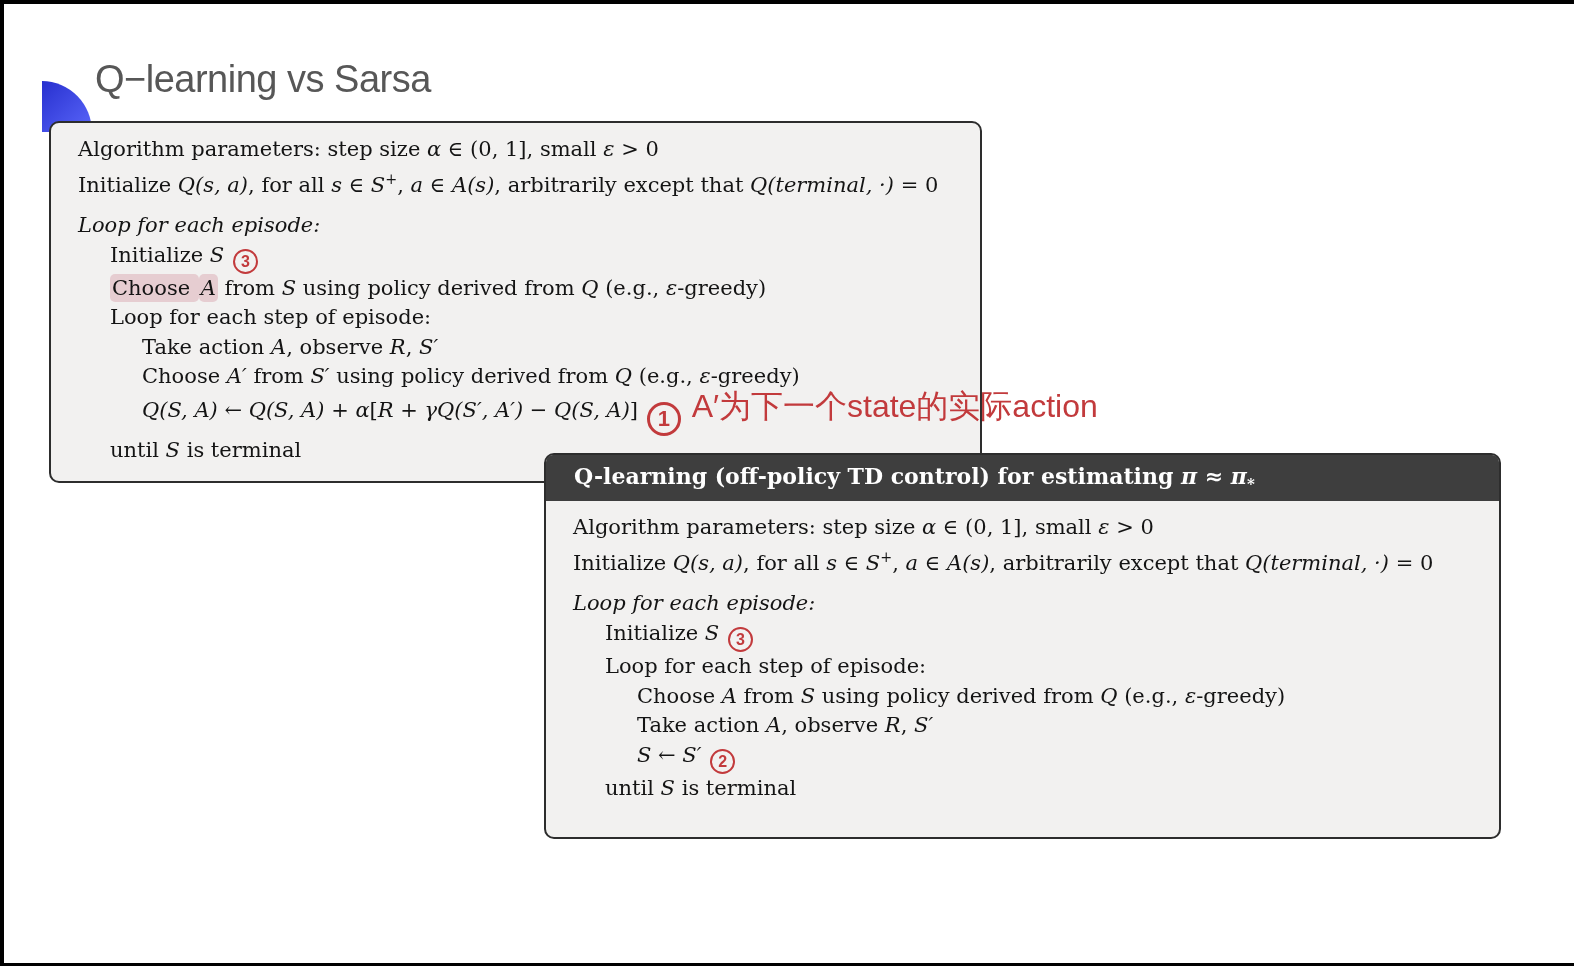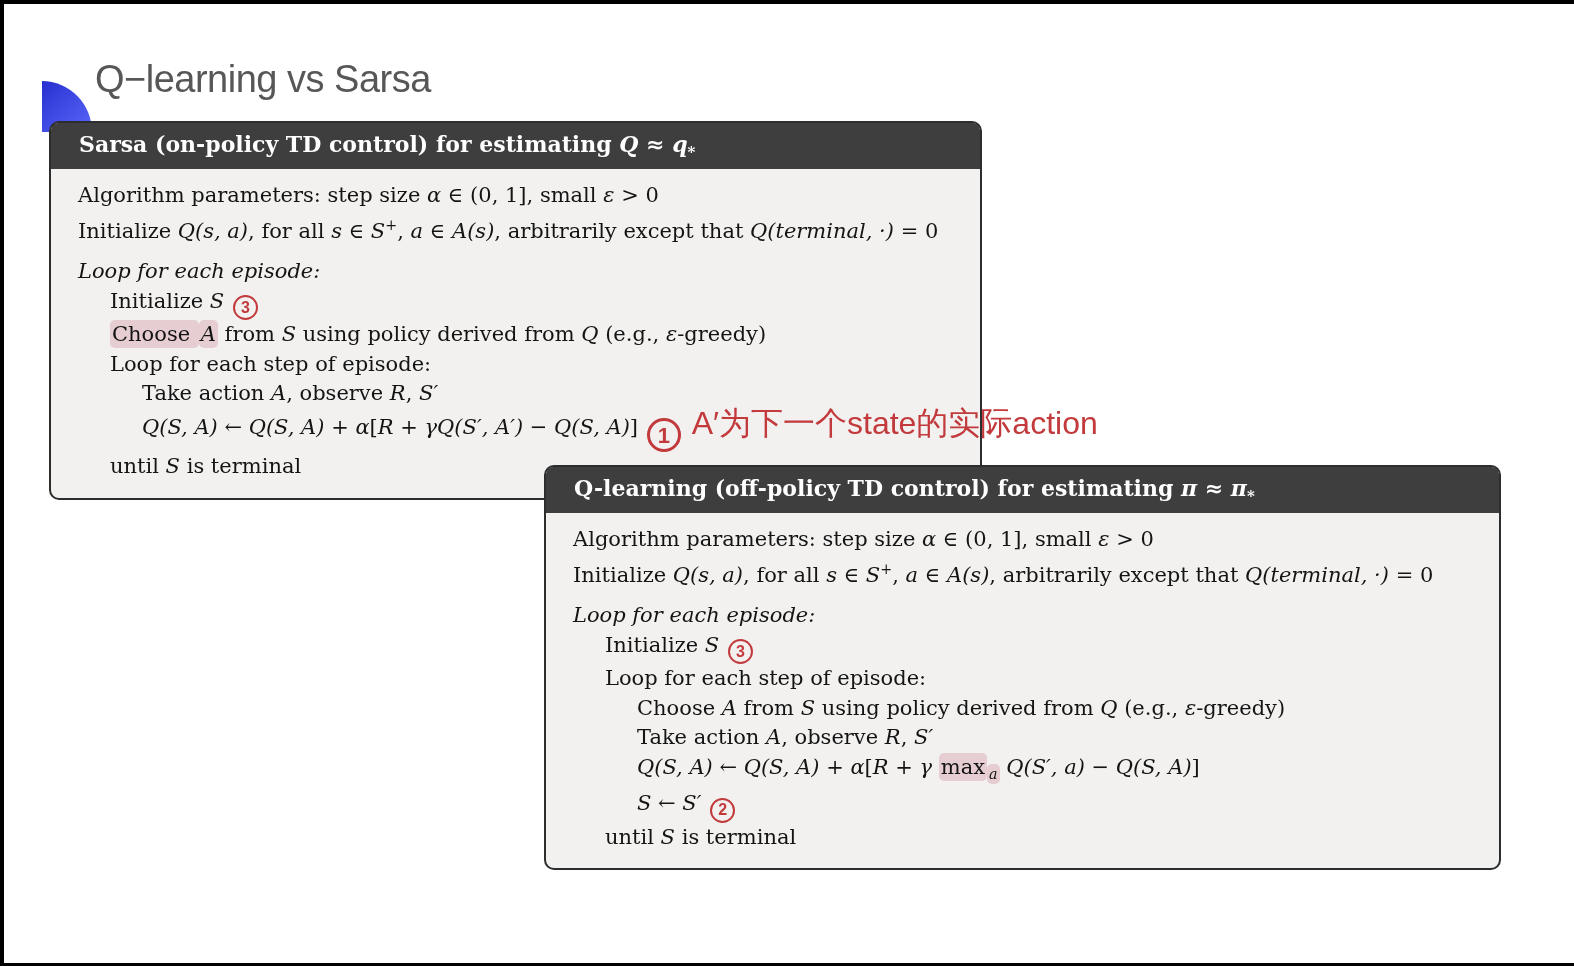--- a/index.html
+++ b/index.html
@@ -35,21 +35,21 @@
     background:linear-gradient(135deg,var(--blue1),var(--blue2));
     border-radius:0 100% 0 0;
   }
   .algo-box{
     position:absolute;
     background:var(--body-bg);
     border:2px solid var(--box-border);
     border-radius:10px;
   }
   .algo-box.sarsa{left:45px;top:117px;width:933px;z-index:1;}
-  .algo-box.qlearning{left:540px;top:461px;width:957px;z-index:2;min-height:386px;}
+  .algo-box.qlearning{left:540px;top:449px;width:957px;z-index:2;min-height:386px;}
   .algo-header{
     background:var(--header-bg);
     color:#fff;
     font-weight:700;
     font-size:22px;
     padding:8px 20px 8px 28px;
     border-radius:7px 7px 0 0;
     white-space:nowrap;
   }
   .algo-body{
@@ -92,43 +92,42 @@
 </head>
 <body>
 
 <div class="page">
 
   <div class="accent-quarter"></div>
 
   <h1 class="slide-title">Q−learning vs Sarsa</h1>
 
   <div class="algo-box sarsa">
-    <div class="algo-header" id="sarsa-header"><span class="seg-p">Sarsa (on-policy TD control) for estimating </span><span class="seg-m">Q</span><span class="seg-p"> ≈ </span><span class="seg-m">q</span><sub class="seg-sub">*</sub></div>
     <div class="algo-body" id="sarsa-body">
         <div class="algo-line" style="padding-left: 0px;"><span class="seg-p">Algorithm parameters: step size </span><span class="seg-m">α</span><span class="seg-p"> ∈ (0, 1], small </span><span class="seg-m">ε</span><span class="seg-p"> &gt; 0</span></div>
         <div class="algo-line" style="padding-left: 0px;"><span class="seg-p">Initialize </span><span class="seg-m">Q(s, a)</span><span class="seg-p">, for all </span><span class="seg-m">s</span><span class="seg-p"> ∈ </span><span class="seg-m">S</span><sup class="seg-sup">+</sup><span class="seg-p">, </span><span class="seg-m">a</span><span class="seg-p"> ∈ </span><span class="seg-m">A(s)</span><span class="seg-p">, arbitrarily except that </span><span class="seg-m">Q(terminal, ·)</span><span class="seg-p"> = 0</span></div>
         <div class="algo-line gap" style="padding-left: 0px;"><span class="seg-p">Loop for each episode:</span></div>
         <div class="algo-line" style="padding-left: 32px;"><span class="seg-p">Initialize </span><span class="seg-m">S</span><span class="seg-p"> </span><span class="circ">3</span></div>
         <div class="algo-line" style="padding-left: 32px;"><span class="seg-p seg-hl">Choose </span><span class="seg-m seg-hl">A</span><span class="seg-p"> from </span><span class="seg-m">S</span><span class="seg-p"> using policy derived from </span><span class="seg-m">Q</span><span class="seg-p"> (e.g., </span><span class="seg-m">ε</span><span class="seg-p">-greedy)</span></div>
         <div class="algo-line" style="padding-left: 32px;"><span class="seg-p">Loop for each step of episode:</span></div>
         <div class="algo-line" style="padding-left: 64px;"><span class="seg-p">Take action </span><span class="seg-m">A</span><span class="seg-p">, observe </span><span class="seg-m">R</span><span class="seg-p">, </span><span class="seg-m">S′</span></div>
+        <div class="algo-line" style="padding-left: 64px;"><span class="seg-p">Choose </span><span class="seg-m">A′</span><span class="seg-p"> from </span><span class="seg-m">S′</span><span class="seg-p"> using policy derived from </span><span class="seg-m">Q</span><span class="seg-p"> (e.g., </span><span class="seg-m">ε</span><span class="seg-p">-greedy)</span></div>
         <div class="algo-line" style="padding-left: 64px;"><span class="seg-m">Q(S, A) ← Q(S, A) + α</span><span class="seg-p">[</span><span class="seg-m">R + γQ(S′, A′) − Q(S, A)</span><span class="seg-p">]</span><span class="seg-p"> </span><span class="circ circ-big">1</span><span class="seg-red"> A′为下一个state的实际action</span></div>
         <div class="algo-line" style="padding-left: 32px;"><span class="seg-p">until </span><span class="seg-m">S</span><span class="seg-p"> is terminal</span></div>
       </div>
   </div>
 
   <div class="algo-box qlearning">
     <div class="algo-header" id="qlearning-header"><span class="seg-p">Q-learning (off-policy TD control) for estimating </span><span class="seg-m">π</span><span class="seg-p"> ≈ </span><span class="seg-m">π</span><sub class="seg-sub">*</sub></div>
     <div class="algo-body" id="qlearning-body">
         <div class="algo-line" style="padding-left: 0px;"><span class="seg-p">Algorithm parameters: step size </span><span class="seg-m">α</span><span class="seg-p"> ∈ (0, 1], small </span><span class="seg-m">ε</span><span class="seg-p"> &gt; 0</span></div>
         <div class="algo-line" style="padding-left: 0px;"><span class="seg-p">Initialize </span><span class="seg-m">Q(s, a)</span><span class="seg-p">, for all </span><span class="seg-m">s</span><span class="seg-p"> ∈ </span><span class="seg-m">S</span><sup class="seg-sup">+</sup><span class="seg-p">, </span><span class="seg-m">a</span><span class="seg-p"> ∈ </span><span class="seg-m">A(s)</span><span class="seg-p">, arbitrarily except that </span><span class="seg-m">Q(terminal, ·)</span><span class="seg-p"> = 0</span></div>
         <div class="algo-line gap" style="padding-left: 0px;"><span class="seg-p">Loop for each episode:</span></div>
         <div class="algo-line" style="padding-left: 32px;"><span class="seg-p">Initialize </span><span class="seg-m">S</span><span class="seg-p"> </span><span class="circ">3</span></div>
         <div class="algo-line" style="padding-left: 32px;"><span class="seg-p">Loop for each step of episode:</span></div>
         <div class="algo-line" style="padding-left: 64px;"><span class="seg-p">Choose </span><span class="seg-m">A</span><span class="seg-p"> from </span><span class="seg-m">S</span><span class="seg-p"> using policy derived from </span><span class="seg-m">Q</span><span class="seg-p"> (e.g., </span><span class="seg-m">ε</span><span class="seg-p">-greedy)</span></div>
         <div class="algo-line" style="padding-left: 64px;"><span class="seg-p">Take action </span><span class="seg-m">A</span><span class="seg-p">, observe </span><span class="seg-m">R</span><span class="seg-p">, </span><span class="seg-m">S′</span></div>
-        <div class="algo-line" style="padding-left: 64px;"><span class="seg-m">Q(S, A) ← Q(S, A) + α</span><span class="seg-p">[</span><span class="seg-m">R + γ </span><span class="seg-p seg-hl">max</span><sub class="seg-sub seg-m seg-hl">a</sub><span class="seg-m"> Q(S′, a) − Q(S, A)</span><span class="seg-p">]</span></div>
         <div class="algo-line" style="padding-left: 64px;"><span class="seg-m">S ← S′</span><span class="seg-p"> </span><span class="circ">2</span></div>
         <div class="algo-line" style="padding-left: 32px;"><span class="seg-p">until </span><span class="seg-m">S</span><span class="seg-p"> is terminal</span></div>
       </div>
   </div>
 
 </div>
 
 </body></html>

